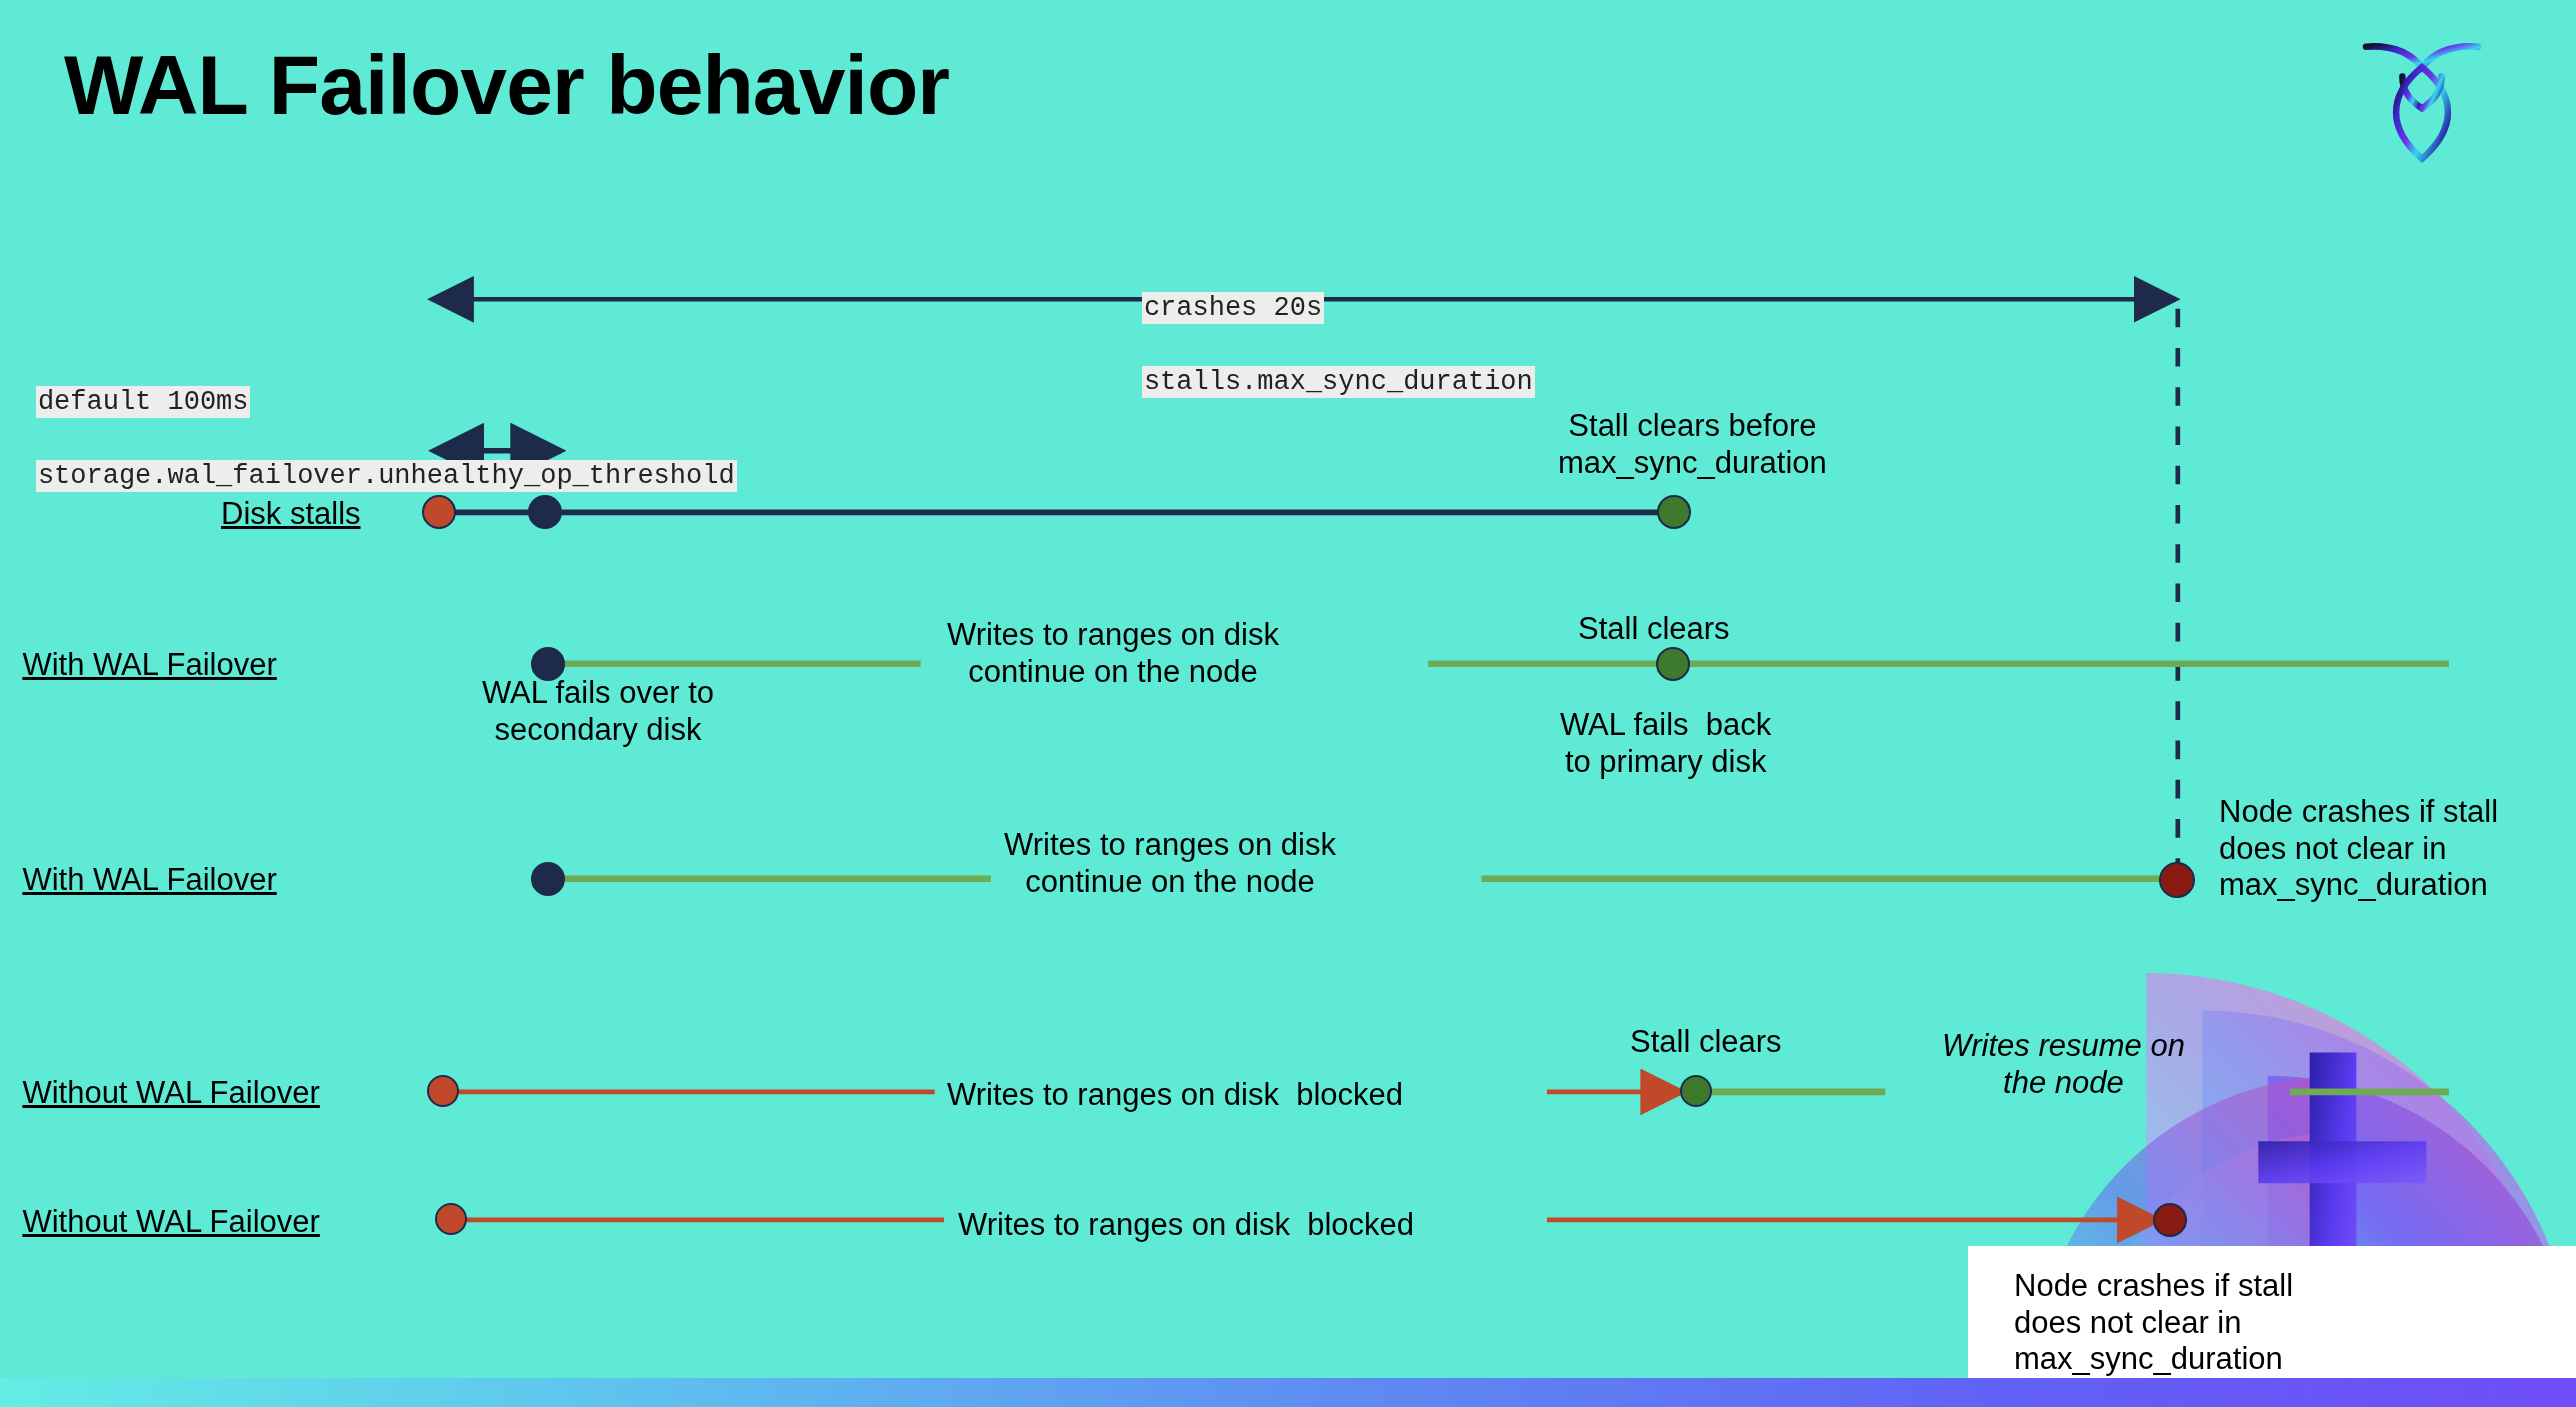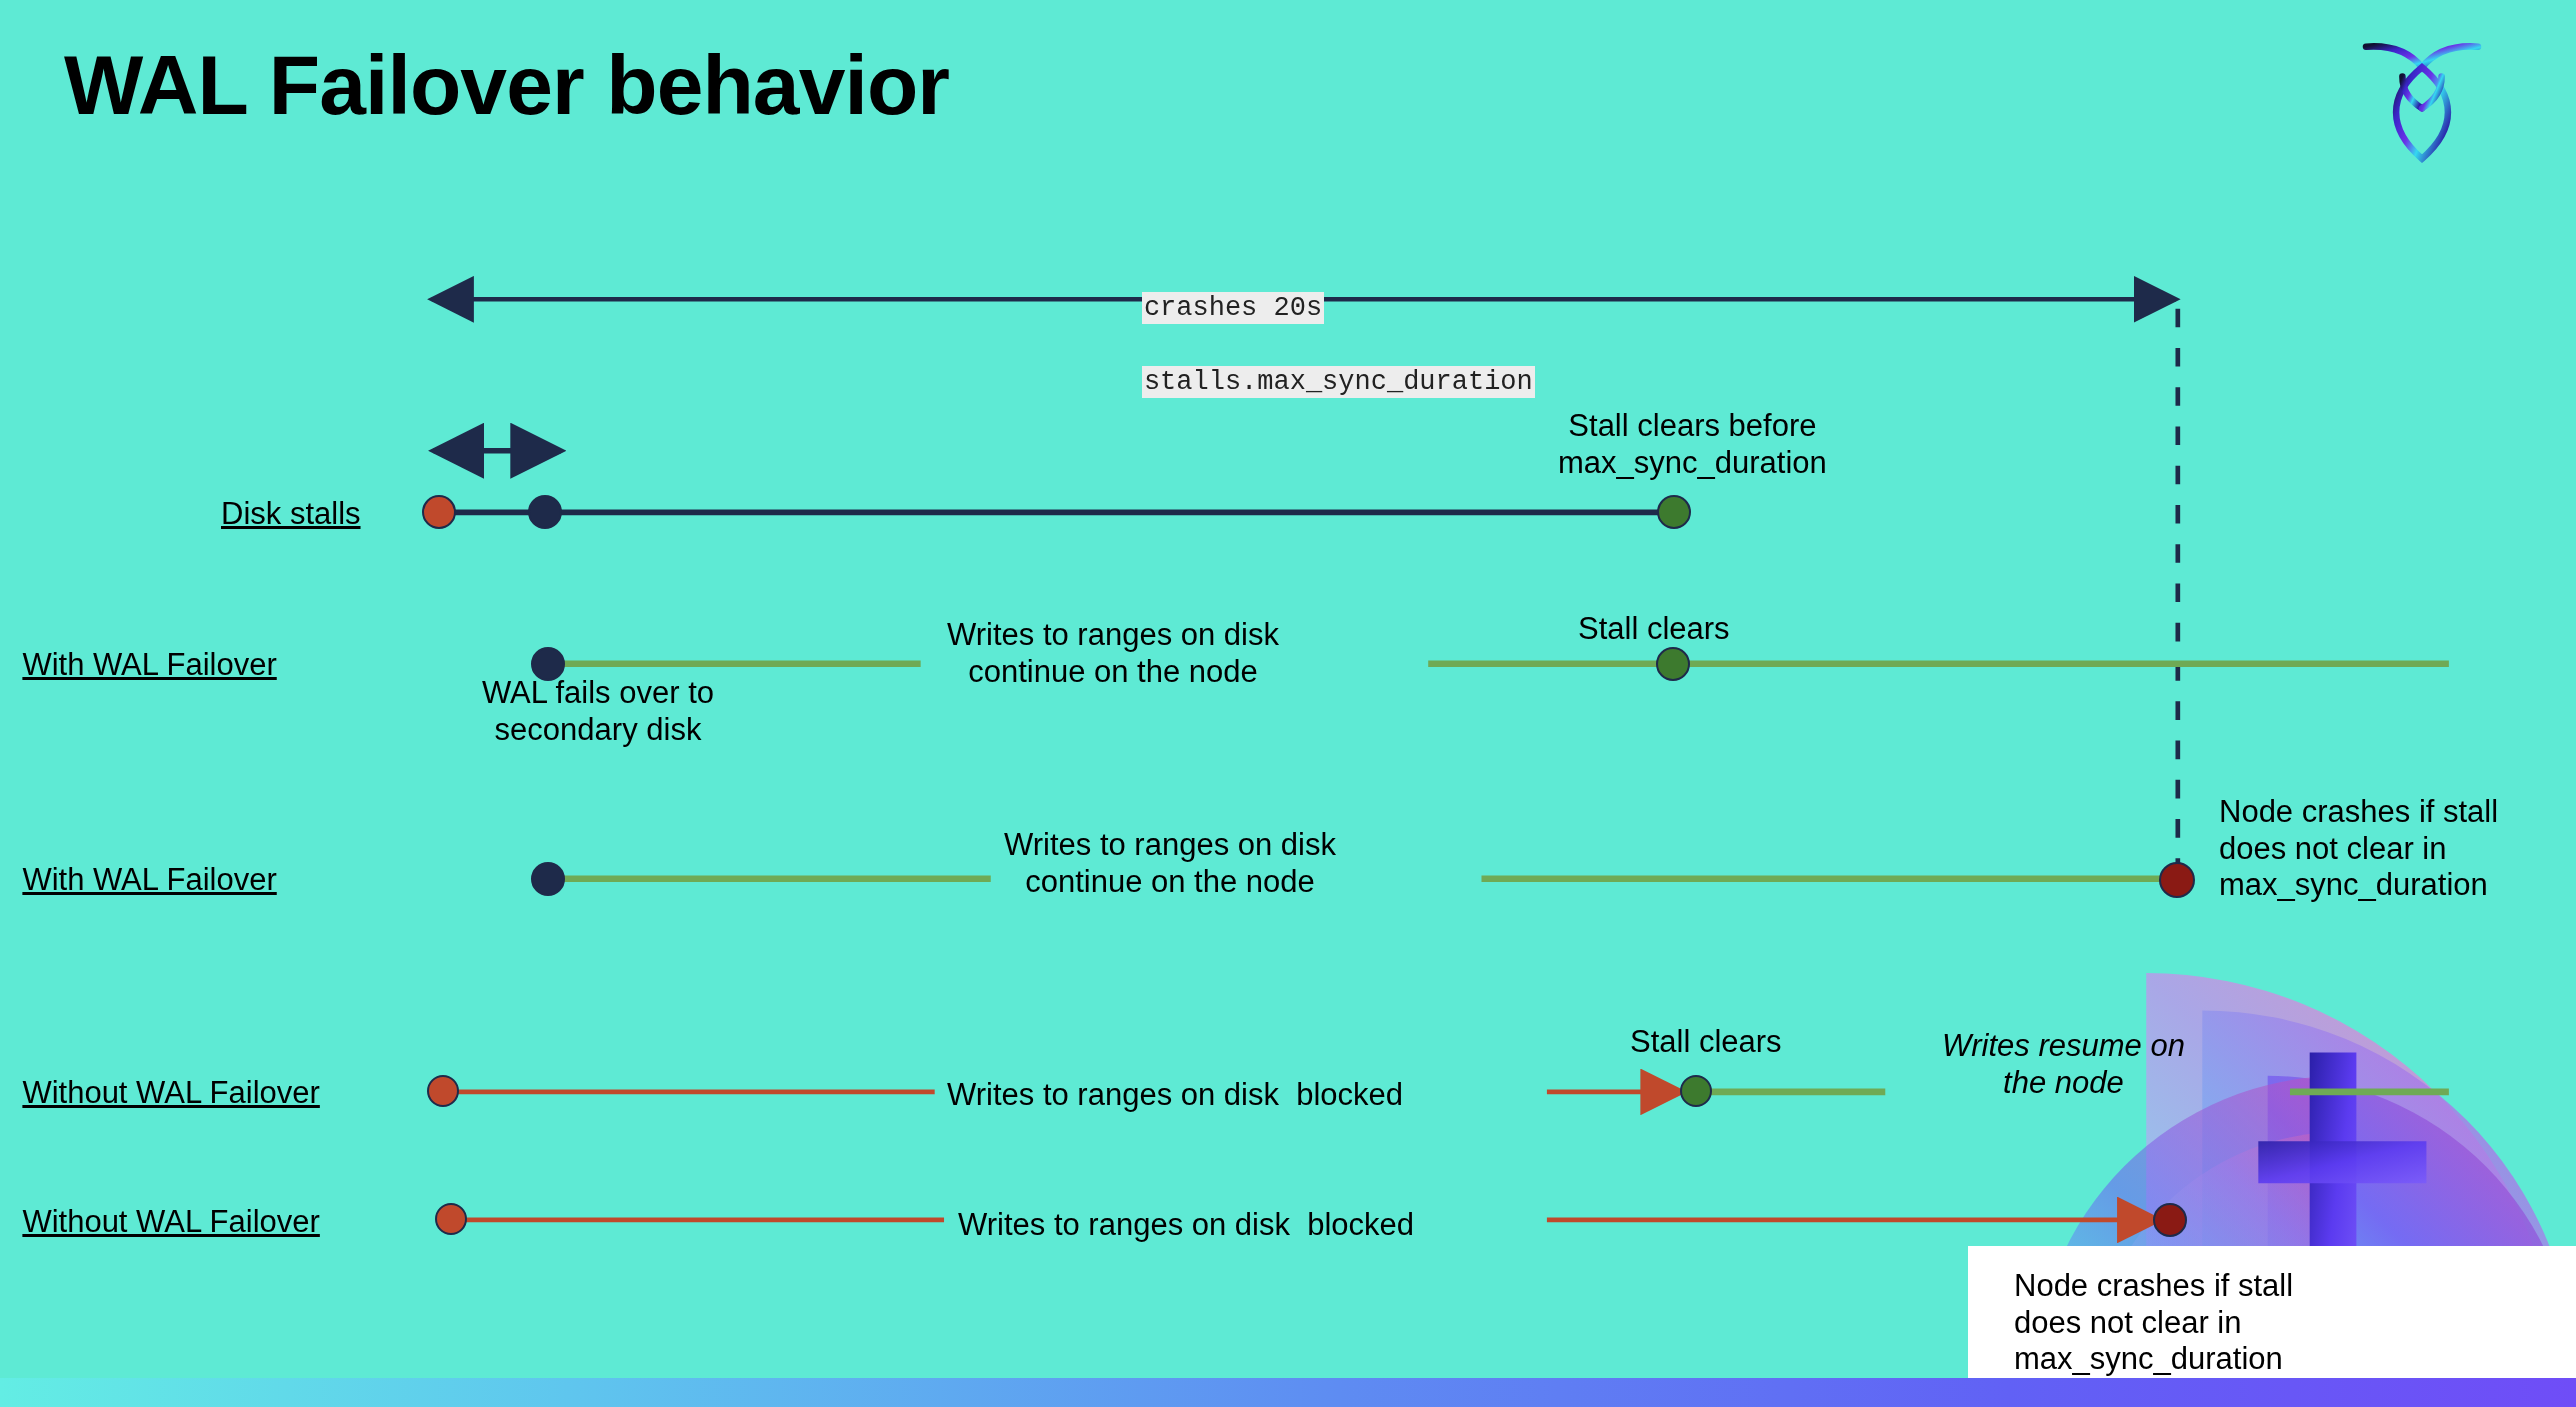--- a/index.html
+++ b/index.html
@@ -215,20 +215,24 @@
   <div class="dot dot-green" style="left:1680px;top:1075px;width:32px;height:32px;"></div>
 
   <div class="dot dot-orange" style="left:435px;top:1203px;width:32px;height:32px;"></div>
   <div class="dot dot-darkred" style="left:2153px;top:1203px;width:34px;height:34px;"></div>
 
   <div class="txt" style="left:1142px;top:254px;">
     <div><span class="mono">crashes 20s</span></div>
     <div><span class="mono">stalls.max_sync_duration</span></div>
   </div>
 
+  <div class="txt" style="left:36px;top:348px;">
+    <div><span class="mono">default 100ms</span></div>
+    <div><span class="mono">storage.wal_failover.unhealthy_op_threshold</span></div>
+  </div>
 
   <div class="txt lbl" style="left:221px;top:496px;">Disk stalls</div>
 
   <div class="txt lbl" style="left:22.4px;top:647px;">With WAL Failover</div>
 
   <div class="txt lbl" style="left:22.4px;top:862px;">With WAL Failover</div>
 
   <div class="txt lbl" style="left:22.4px;top:1075px;">Without WAL Failover</div>
 
   <div class="txt lbl" style="left:22.4px;top:1204px;">Without WAL Failover</div>
@@ -237,20 +241,22 @@
 max_sync_duration</div>
 
   <div class="txt ann" style="left:947px;top:617px;text-align:center;">Writes to ranges on disk
 continue on the node</div>
 
   <div class="txt ann" style="left:1578px;top:611px;text-align:center;">Stall clears</div>
 
   <div class="txt ann" style="left:482px;top:675px;text-align:center;">WAL fails over to
 secondary disk</div>
 
+  <div class="txt ann" style="left:1560px;top:707px;text-align:center;">WAL fails  back
+to primary disk</div>
 
   <div class="txt ann" style="left:1004px;top:827px;text-align:center;">Writes to ranges on disk
 continue on the node</div>
 
   <div class="txt ann" style="left:2219px;top:794px;">Node crashes if stall
 does not clear in
 max_sync_duration</div>
 
   <div class="txt ann" style="left:947px;top:1077px;">Writes to ranges on disk  blocked</div>
 

